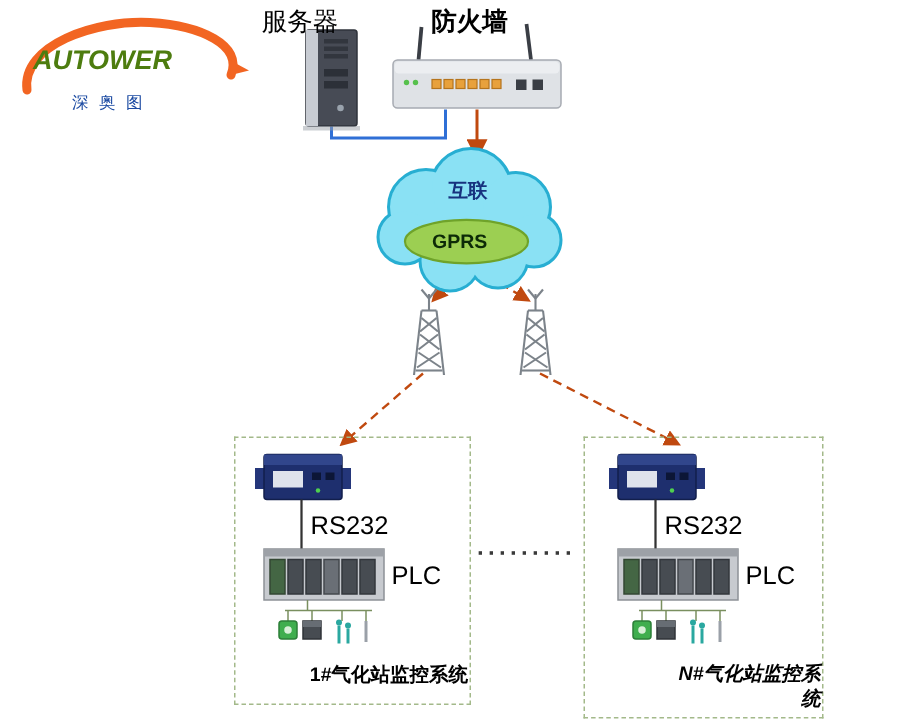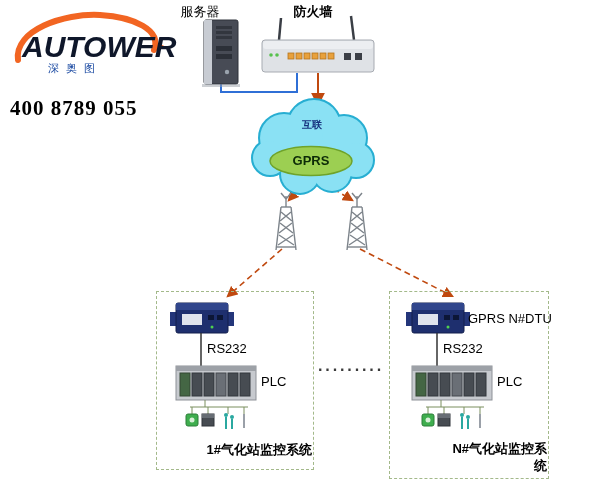--- a/index.html
+++ b/index.html
@@ -4,40 +4,40 @@
 <style>
   html,body{margin:0;padding:0;background:#fff;}
   #canvas{
     position:relative;width:600px;height:480px;background:#ffffff;
     font-family:"Liberation Sans",sans-serif;overflow:hidden;
   }
   .abs{position:absolute;}
   
   .logo{left:6px;top:8px;width:164px;height:80px;}
   .logo svg{position:absolute;left:0;top:0;}
-  .brand{position:absolute;left:16px;top:22px;font-size:30px;font-weight:bold;
-         font-style:italic;color:#0f172a;letter-spacing:0px;}
+  .brand{position:absolute;left:16px;top:22px;font-size:18px;font-weight:bold;
+         font-style:italic;color:#4d7c0f;letter-spacing:0px;}
   .brand-cn{position:absolute;left:42px;top:53px;font-size:11px;color:#1b4aa2;
          letter-spacing:7px;font-weight:normal;}
   .phone{left:10px;top:96px;font-size:21px;font-weight:bold;color:#000;
          letter-spacing:1px;font-family:"Liberation Serif",serif;}
   
-  .lbl{font-size:13px;color:#000;}
+  .lbl{font-size:17px;color:#000;}
   .center{text-align:center;}
   .top-label{top:3px;width:60px;text-align:center;}
-  .cloud-label{left:296px;top:118px;width:32px;font-size:10px;font-weight:bold;color:#17327e;text-align:center;}
-  .gprs-label{left:288px;top:153px;width:46px;font-size:13px;font-weight:bold;color:#0d2b07;text-align:center;}
+  .cloud-label{left:296px;top:118px;width:32px;font-size:13px;font-weight:bold;color:#17327e;text-align:center;}
+  .gprs-label{left:288px;top:153px;width:46px;font-size:13px;font-weight:bold;color:#0d2b07;}
   
   .station-box{border:1px dashed #a3b98a;background:transparent;}
   .box-left{left:156px;top:291px;width:156px;height:177px;}
   .box-right{left:389px;top:291px;width:158px;height:186px;}
   .sys-label{font-weight:bold;font-size:13px;color:#000;text-align:right;}
   .sys-left{left:156px;top:441px;width:156px;}
   .sys-right{left:389px;top:441px;width:158px;line-height:1.3;}
-  .sys-right span{display:inline-block;width:104px;}
+  .sys-right span{display:inline-block;width:104px;font-style:italic;}
   .dots{left:315px;top:361px;width:72px;font-size:16px;font-weight:bold;color:#3a3a3a;
         letter-spacing:2px;text-align:center;}
 </style>
 </head>
 <body>
 
 <div id="canvas">
 
   <svg class="abs" style="left:0;top:0" width="600" height="480" viewBox="0 0 600 480">
     <defs>
@@ -230,36 +230,34 @@
   </svg>
 
   <div class="abs logo">
     <svg width="164" height="80">
       <path d="M 12 52 C 8 22, 58 5, 94 7 C 128 9, 156 22, 148 42" stroke="#f26522" stroke-width="6" fill="none" stroke-linecap="round"></path>
       <path d="M148 42 l 12 -3 l -13 -7 z" fill="#f26522"></path>
     </svg>
     <div class="brand">AUTOWER</div>
     <div class="brand-cn">深奥图</div>
   </div>
-  <div class="abs phone">400 8789 055</div>
 
   <div class="abs lbl top-label" style="left:170px;">服务器</div>
   <div class="abs lbl top-label" style="left:283px;font-weight:bold;">防火墙</div>
 
   <div class="abs cloud-label">互联</div>
   <div class="abs gprs-label">GPRS</div>
 
   <div class="abs station-box box-left"></div>
   <div class="abs station-box box-right"></div>
 
   <div class="abs lbl" style="left:207px;top:341px;">RS232</div>
   <div class="abs lbl" style="left:261px;top:374px;">PLC</div>
   <div class="abs sys-label sys-left center">1#气化站监控系统</div>
 
-  <div class="abs lbl" style="left:468px;top:311px;">GPRS N#DTU</div>
   <div class="abs lbl" style="left:443px;top:341px;">RS232</div>
   <div class="abs lbl" style="left:497px;top:374px;">PLC</div>
   <div class="abs sys-label sys-right center">
     <span>N#气化站监控系统</span>
   </div>
 
   <div class="abs dots">·········</div>
 
 </div>
 

